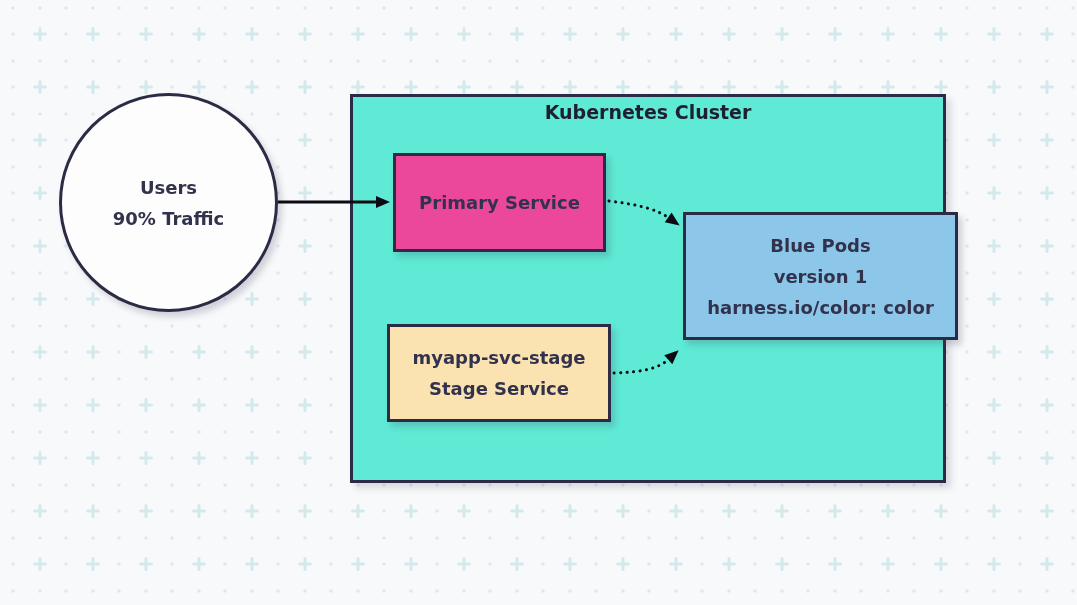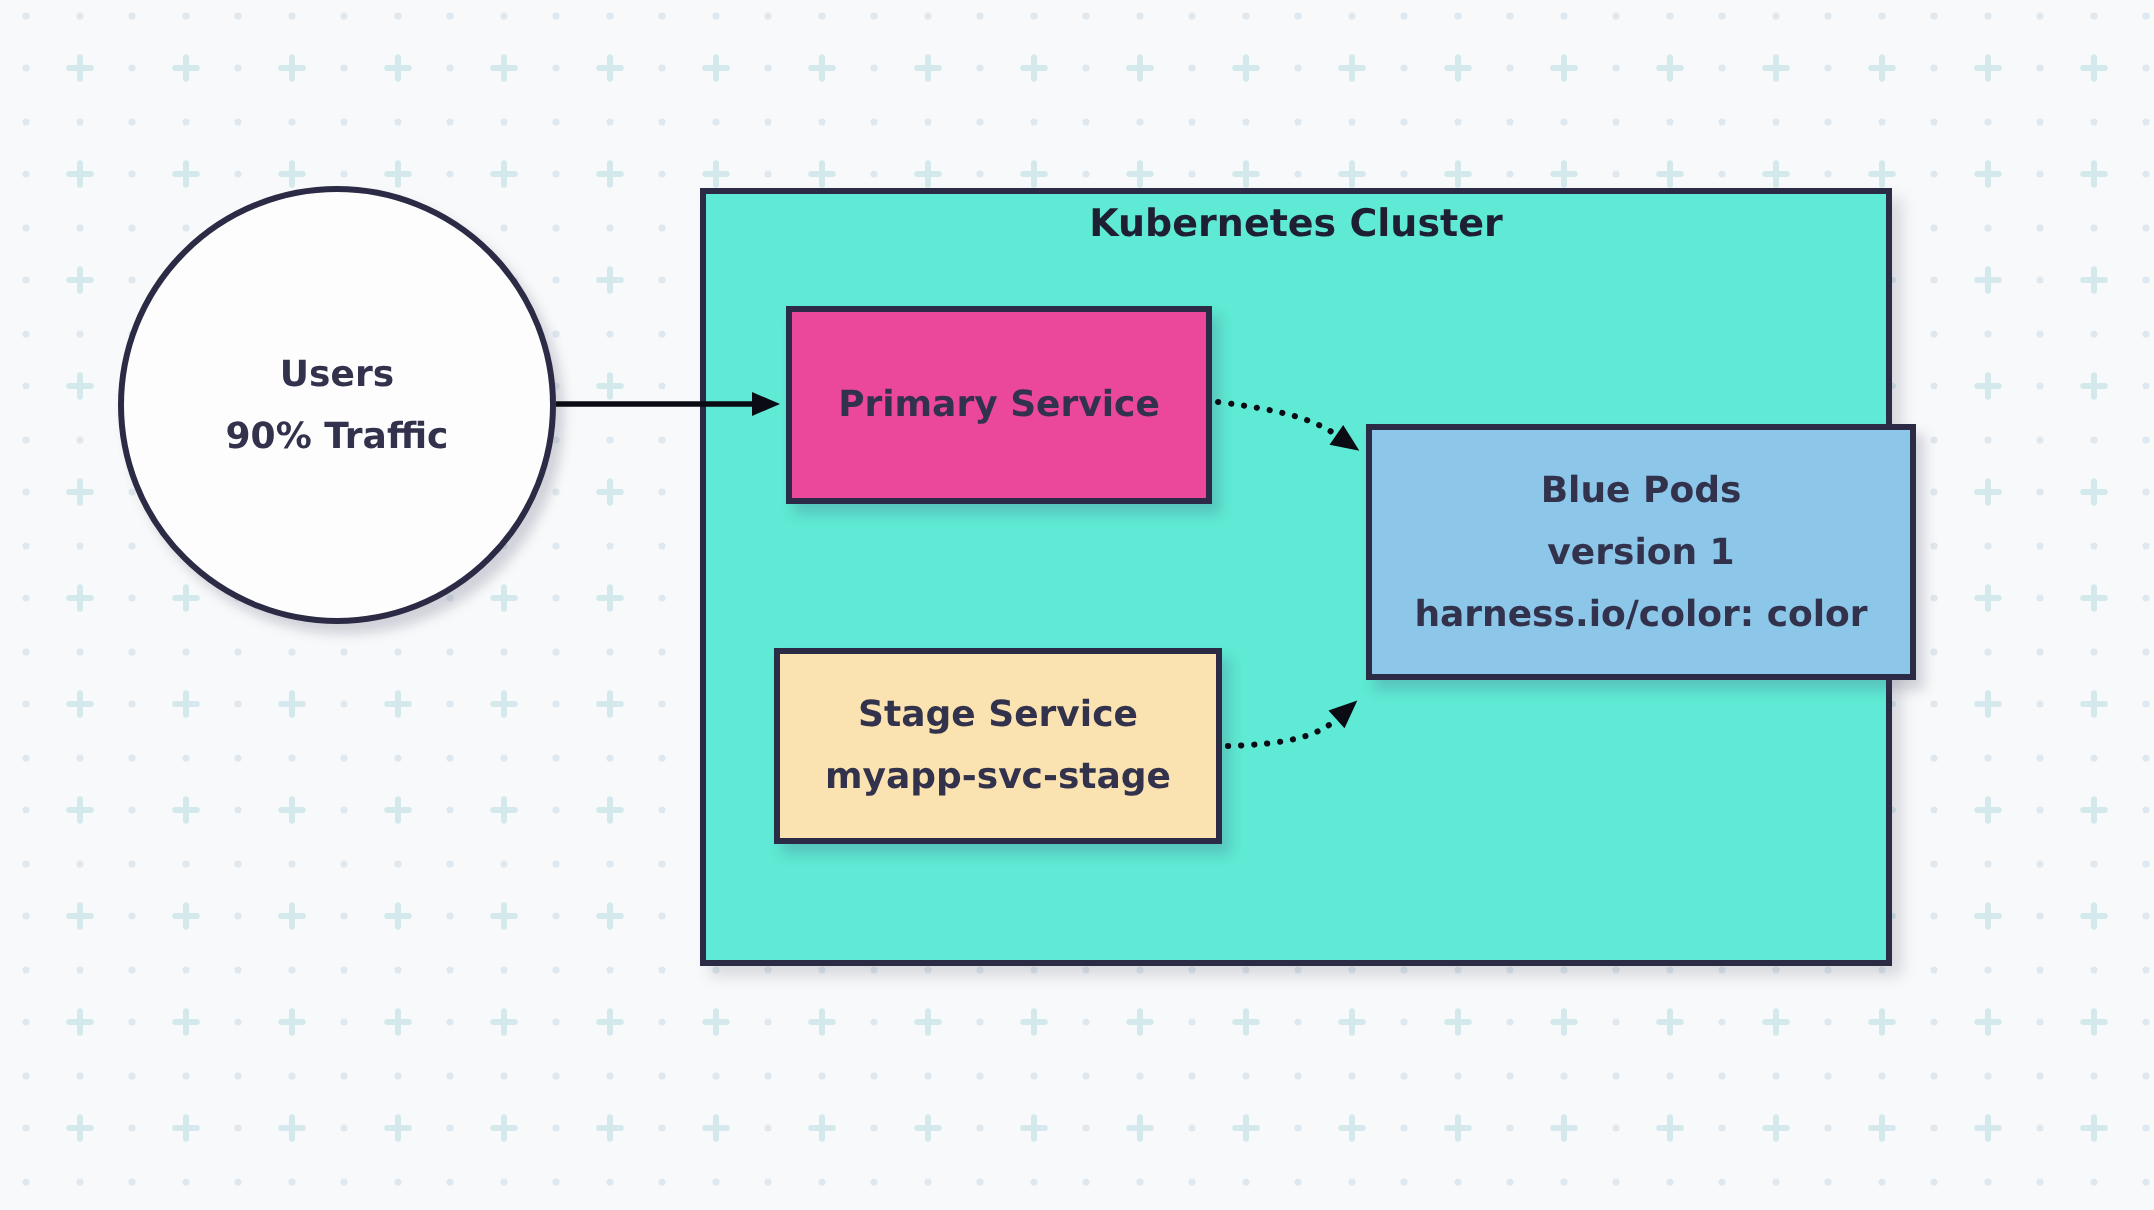--- a/index.html
+++ b/index.html
@@ -82,22 +82,22 @@
   <div class="node node-users">
     <div>Users</div>
     <div>90% Traffic</div>
   </div>
 
   <div class="node node-primary">
     <div>Primary Service</div>
   </div>
 
   <div class="node node-stage">
+    <div>myapp-svc-stage</div>
     <div>Stage Service</div>
-    <div>myapp-svc-stage</div>
   </div>
 
   <div class="node node-blue">
     <div>Blue Pods</div>
     <div>version 1</div>
     <div>harness.io/color: color</div>
   </div>
 
   <svg class="edges" width="1077" height="605" viewBox="0 0 1077 605" xmlns="http://www.w3.org/2000/svg">
     <defs>

